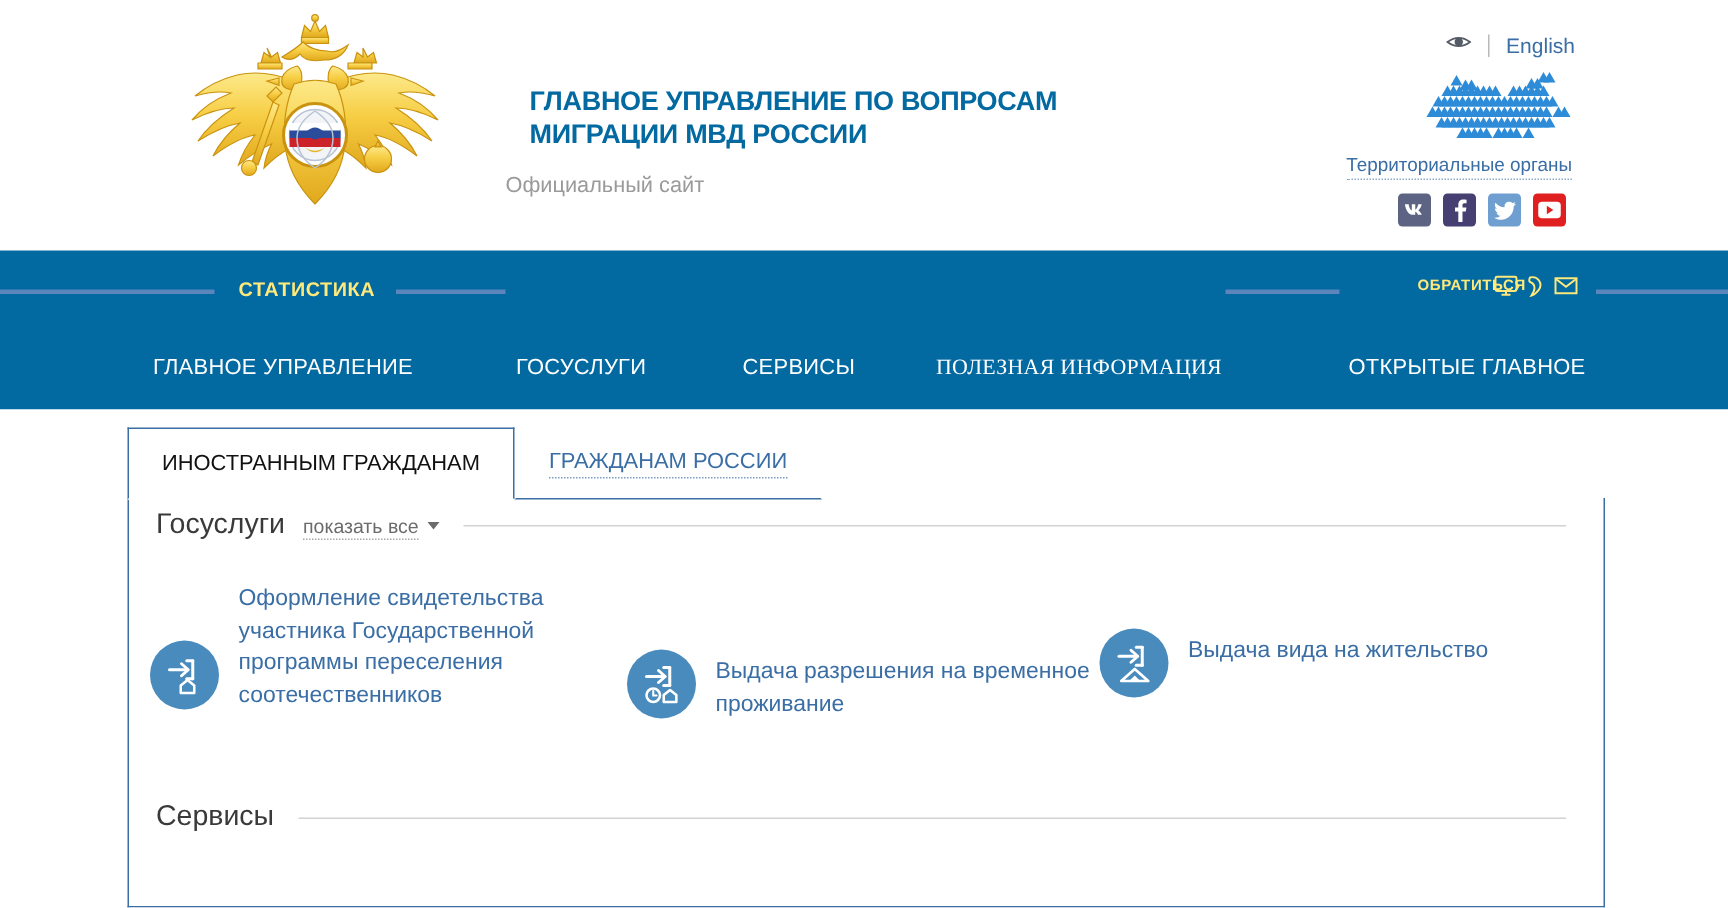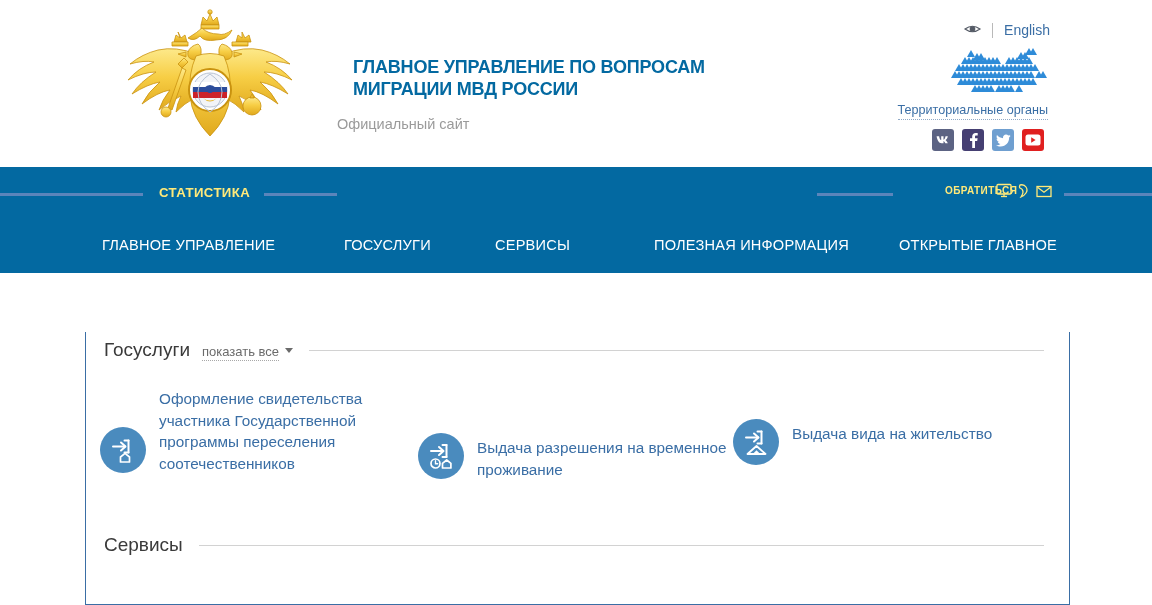--- a/index.html
+++ b/index.html
@@ -186,21 +186,21 @@
     font-size: 14.6px;
     color: #ffffff;
     letter-spacing: 0.2px;
     cursor: pointer;
     white-space: nowrap;
     top: 12px;
   }
   .nav-0 { left: 102px; }
   .nav-1 { left: 344px; }
   .nav-2 { left: 495px; }
-  .nav-3 { left: 654px; }
+  .nav-3 { left: 624px; font-family: Liberation Serif, serif; }
   .nav-4 { left: 899px; }
 
   
   .content {
     position: relative;
     width: 1152px;
     height: 332px;
     background: #ffffff;
   }
   .tabs {
@@ -634,13 +634,21 @@
         <span class="svc-label">Выдача вида на жительство</span>
       </div>
     </div>
 
     <div class="section-head sh-serv">
       <span class="sh-title">Сервисы</span>
       <span class="sh-line"></span>
     </div>
   </div>
 
+  <div class="tabs">
+    <div class="tab tab-active">
+      <span class="tab-label">ИНОСТРАННЫМ ГРАЖДАНАМ</span>
+    </div>
+    <div class="tab tab-inactive">
+      <span class="tab-label">ГРАЖДАНАМ РОССИИ</span>
+    </div>
+  </div>
 </div>
 
 </body></html>

